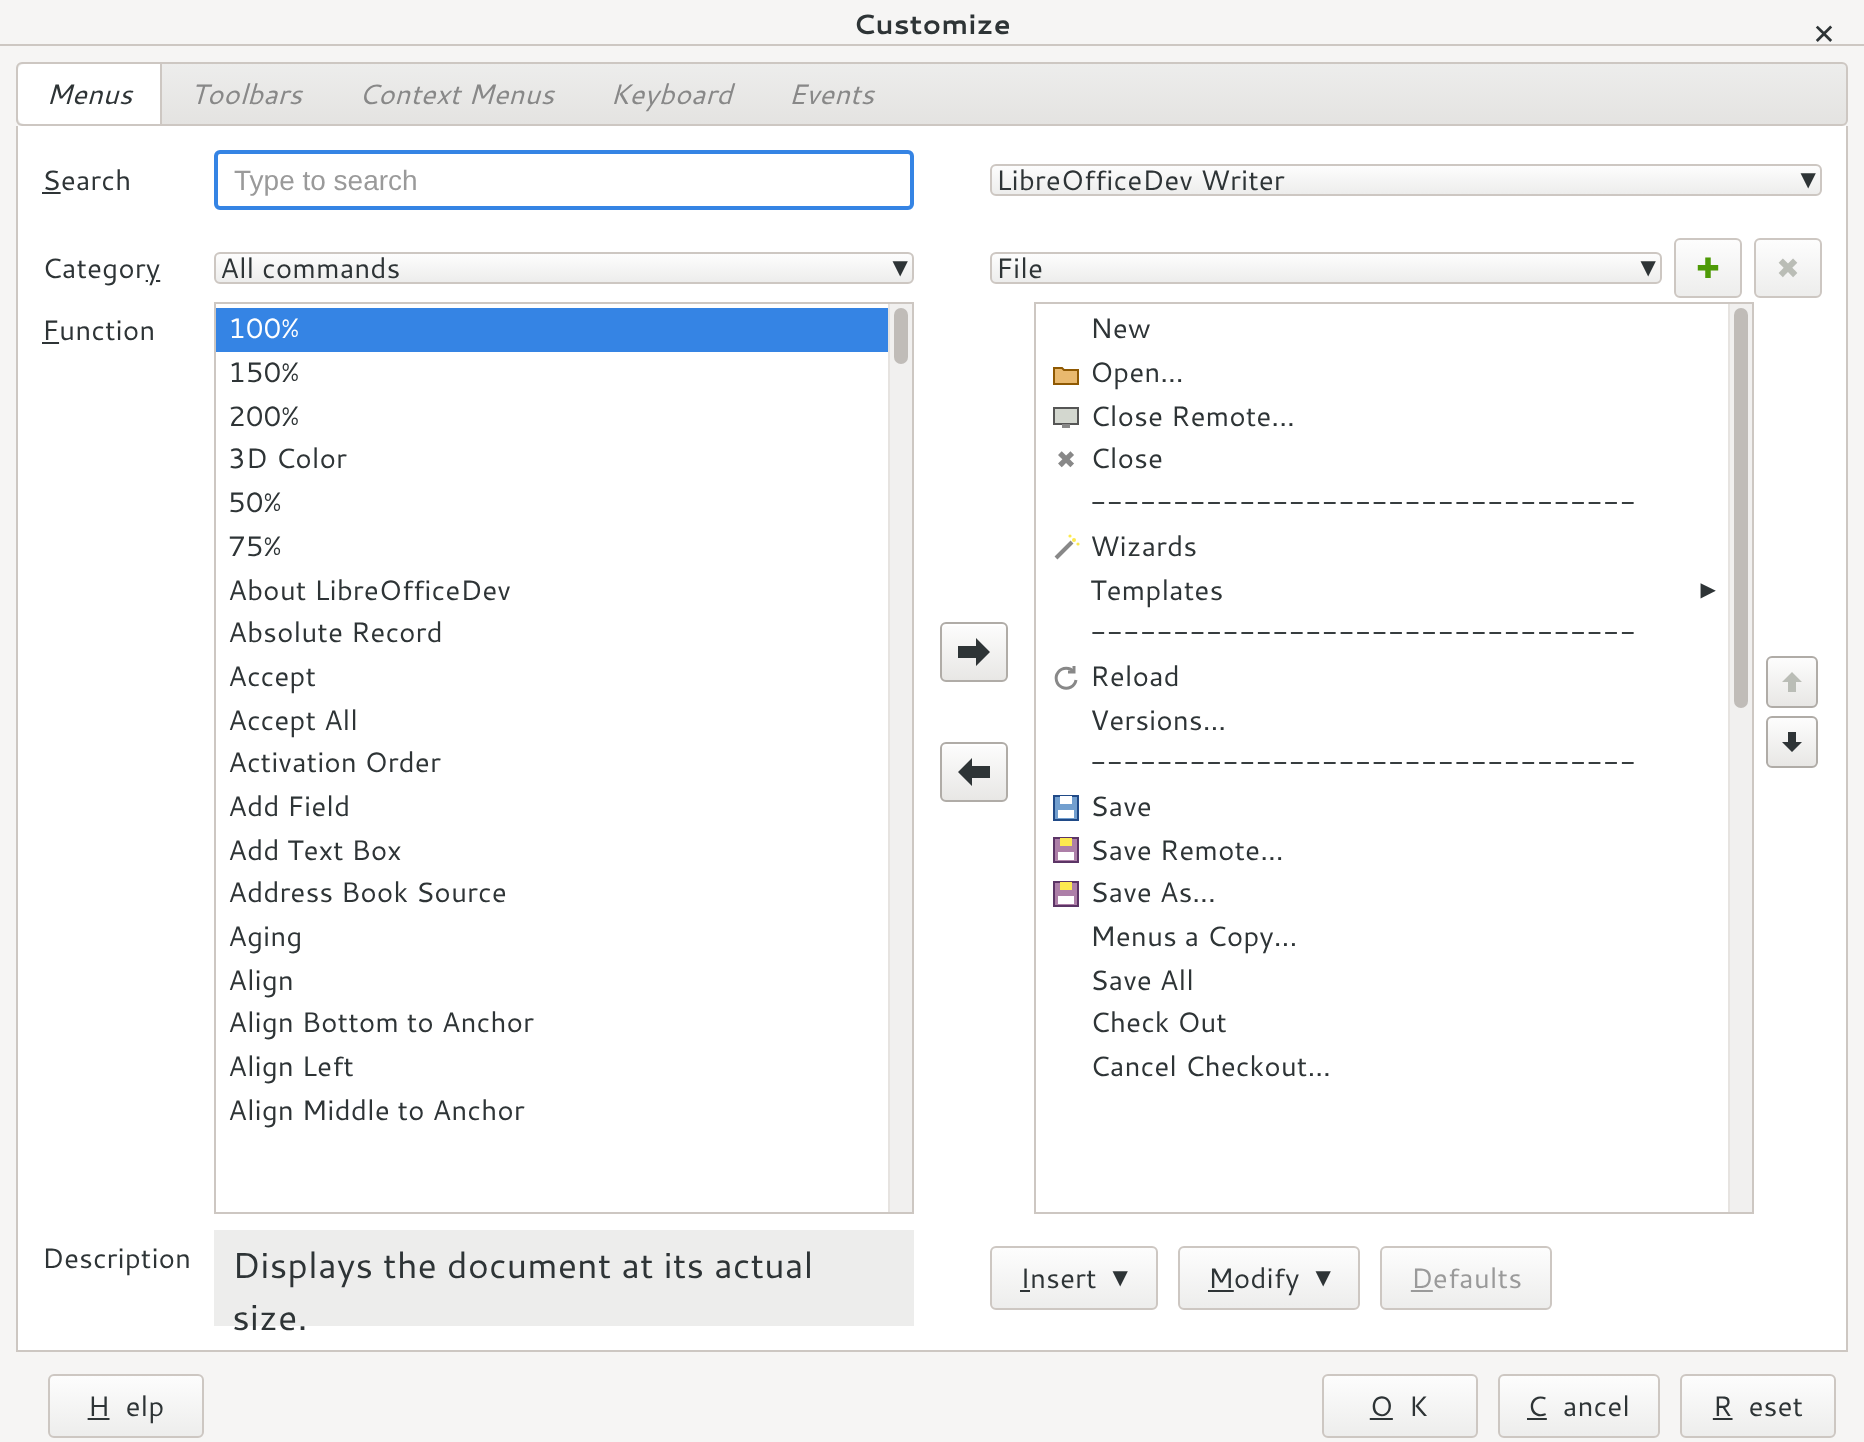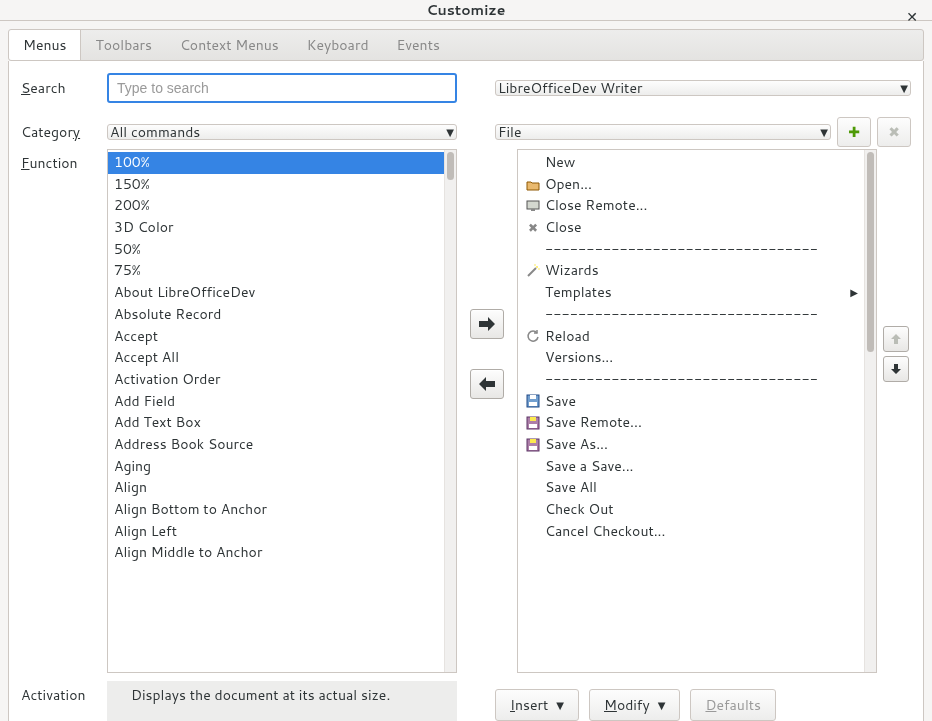--- a/index.html
+++ b/index.html
@@ -1,53 +1,53 @@
 <!DOCTYPE html>
 <html><head>
 <meta charset="utf-8">
 <style>
   * { box-sizing: border-box; }
   html, body { margin: 0; padding: 0; font-family: "Cantarell","DejaVu Sans","Segoe UI",sans-serif; font-size: 14px; color: #2e3436; background: #f6f5f4; }
   .window { width: 932px; height: 721px; background: #f6f5f4; position: relative; display: flex; flex-direction: column; }
   .titlebar { height: 34px; display: flex; align-items: flex-end; justify-content: center; position: relative; border-bottom: 1px solid #cdc7c2; }
   .titlebar .title { font-weight: bold; font-size: 14px; }
   .titlebar .close { position: absolute; right: 10px; top: 7px; width: 20px; height: 20px; display: flex; align-items: center; justify-content: center; font-size: 14px; cursor: pointer; }
-  .tabs-wrap { padding: 8px 8px 0 8px; }
+  .tabs-wrap { padding: 8px 8px 0 8px; font-style: italic; }
   .tabs { display: flex; border: 1px solid #cdc7c2; background: linear-gradient(#ededec,#e4e3e1); border-radius: 3px; height: 32px; align-items: stretch; }
   .tab { padding: 0 14px; display: flex; align-items: center; color: #888; cursor: pointer; }
   .tab.active { background: #ffffff; color: #2e3436; border-right: 1px solid #cdc7c2; border-radius: 3px 0 0 3px; font-weight: 500; }
   .content { flex: 1; background: #ffffff; margin: 0 8px 8px 8px; border: 1px solid #cdc7c2; border-top: none; padding: 12px; display: flex; flex-direction: column; }
   .form-grid { display: grid; grid-template-columns: 82px 350px 30px 1fr; column-gap: 4px; row-gap: 14px; align-items: center; }
   .lbl { text-align: left; padding-right: 6px; }
   .lbl .ul { text-decoration: underline; }
   input[type=text] { height: 30px; border: 2px solid #3584e4; border-radius: 3px; padding: 0 8px; font-size: 14px; color: #888; background: #fff; outline: none; width: 100%; }
   input[type=text]::placeholder { color: #9a9a9a; }
   .combo { display: flex; align-items: center; justify-content: space-between; height: 16px; border: 1px solid #cdc7c2; border-radius: 3px; background: linear-gradient(#fdfdfd,#ededec); padding: 0 2px; cursor: pointer; }
   .combo .caret { font-size: 10px; color: #2e3436; }
   .icon-btn { width: 34px; height: 30px; border: 1px solid #cdc7c2; border-radius: 3px; background: linear-gradient(#fdfdfd,#ededec); display: flex; align-items: center; justify-content: center; cursor: pointer; margin-left: 6px; }
   .icon-btn.disabled { color: #babdb6; cursor: default; }
   .target-row { display: flex; align-items: center; }
   .target-row .combo { flex: 1; }
   .func-area { display: grid; grid-template-columns: 82px 350px 52px 1fr 30px; column-gap: 4px; align-items: flex-start; margin-top: 2px; }
-  .listbox { border: 1px solid #cdc7c2; background: #fff; height: 524px; position: relative; display: flex; }
+  .listbox { border: 1px solid #cdc7c2; background: #fff; height: 456px; position: relative; display: flex; }
   .list-inner { flex: 1; overflow: hidden; padding: 2px 0; }
   .scrollbar { width: 12px; background: #f1f0ef; border-left: 1px solid #e6e3e0; position: relative; }
   .scroll-thumb { position: absolute; left: 2px; right: 2px; background: #c0bcb8; border-radius: 4px; }
   .li { padding: 0 6px; line-height: 1.55; white-space: nowrap; cursor: pointer; }
   .li.selected { background: #3584e4; color: #fff; }
   .mi { display: flex; align-items: center; padding: 0 6px; line-height: 1.55; cursor: pointer; }
   .mi .micon { width: 18px; display: inline-flex; justify-content: center; margin-right: 3px; font-size: 12px; }
   .mi .mext { margin-left: auto; font-size: 10px; color: #2e3436; }
   .transfer-col { display: flex; flex-direction: column; align-items: center; justify-content: center; gap: 30px; height: 410px; }
   .arrow-btn { width: 34px; height: 30px; border: 1px solid #b0aca7; border-radius: 3px; background: linear-gradient(#fdfdfd,#e8e7e5); display: flex; align-items: center; justify-content: center; font-size: 18px; cursor: pointer; box-shadow: inset 0 1px #fff; }
   .reorder-col { display: flex; flex-direction: column; align-items: center; justify-content: center; gap: 4px; height: 410px; }
   .small-arrow { width: 26px; height: 26px; border: 1px solid #b0aca7; border-radius: 3px; background: linear-gradient(#fdfdfd,#e8e7e5); display: flex; align-items: center; justify-content: center; font-size: 14px; }
   .small-arrow.disabled { color: #babdb6; }
   .desc-row { display: grid; grid-template-columns: 82px 350px 30px 1fr; column-gap: 4px; align-items: flex-start; margin-top: 8px; }
-  .desc-box { background: #ededec; height: 48px; padding: 4px 24px; font-size: 14px; }
+  .desc-box { background: #ededec; height: 48px; padding: 4px 9px; font-size: 18px; }
   .action-row { display: flex; align-items: center; gap: 10px; }
   .btn { height: 32px; border: 1px solid #cdc7c2; border-radius: 3px; background: linear-gradient(#fdfdfd,#ededec); padding: 0 14px; display: inline-flex; align-items: center; gap: 8px; cursor: pointer; font-size: 14px; justify-content: space-between; }
   .btn .ul { text-decoration: underline; }
   .btn.disabled { color: #9a9a9a; }
   .btn .caret { font-size: 10px; }
   .footer { height: 54px; display: flex; align-items: center; padding: 0 14px; }
   .footer .spacer { flex: 1; }
   .footer .btn { min-width: 78px; justify-content: center; margin-left: 10px; }
   .footer .help { min-width: 78px; justify-content: center; }
   svg { display: block; }
@@ -248,21 +248,21 @@
                 <svg width="14" height="14" viewBox="0 0 14 14">
                   <rect x="1" y="1" width="12" height="12" fill="#ad7fa8" stroke="#5c3566"></rect>
                   <rect x="3" y="8" width="8" height="4" fill="#fff"></rect>
                   <rect x="4" y="1" width="6" height="4" fill="#fce94f"></rect>
                 </svg>
               </span>
               <span>Save As...</span>
             </div>
             <div class="mi">
               <span class="micon"></span>
-              <span>Save a Save...</span>
+              <span>Menus a Copy...</span>
             </div>
             <div class="mi">
               <span class="micon"></span>
               <span>Save All</span>
             </div>
             <div class="mi">
               <span class="micon"></span>
               <span>Check Out</span>
             </div>
             <div class="mi">
@@ -287,21 +287,21 @@
           <span>
             <svg width="12" height="12" viewBox="0 0 12 12">
                 <path d="M6 11 l-5 -5 h3 v-5 h4 v5 h3 z" fill="#2e3436"></path>
               </svg>
           </span>
         </div>
       </div>
     </div>
 
     <div class="desc-row">
-      <div class="lbl" style="padding-top:4px;">Activation</div>
+      <div class="lbl" style="padding-top:4px;">Description</div>
       <div class="desc-box">Displays the document at its actual size.</div>
       <div></div>
       <div class="action-row" style="padding-top:8px;">
         <div class="btn">
           <span><span class="ul">I</span><span></span>nsert</span>
             <span class="caret">▼</span>
         </div>
         <div class="btn">
           <span><span class="ul">M</span>odify</span>
             <span class="caret">▼</span>

